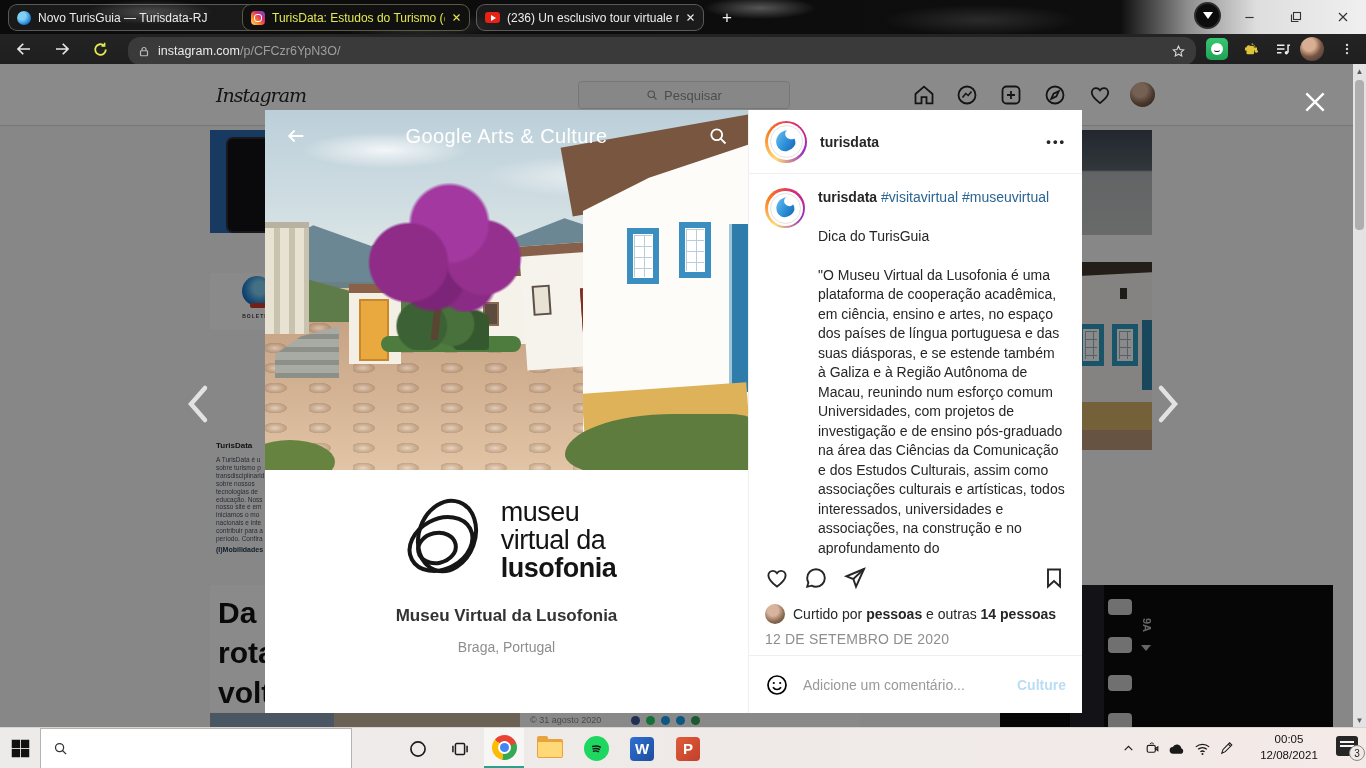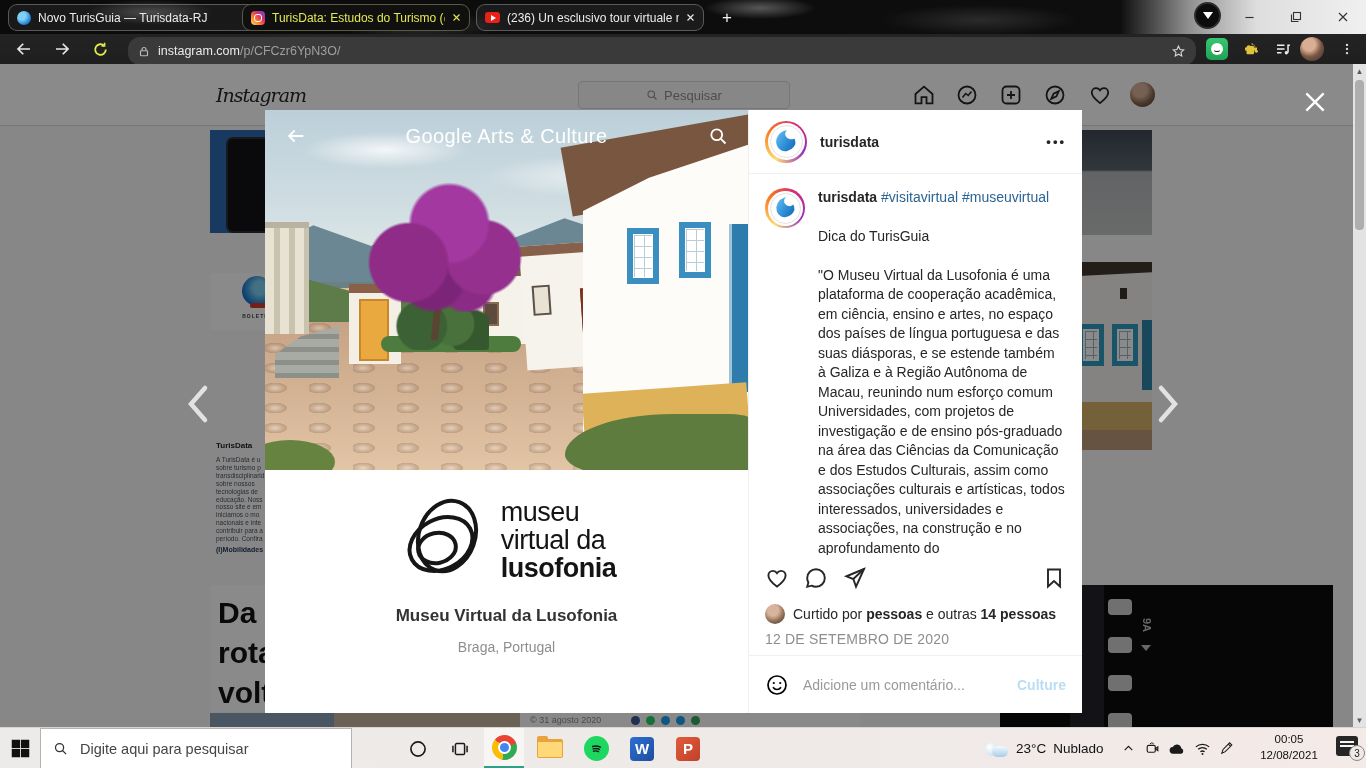--- a/index.html
+++ b/index.html
@@ -633,21 +633,20 @@
         <rect x="2" y="2" width="9.5" height="9.5"></rect>
         <rect x="12.5" y="2" width="9.5" height="9.5"></rect>
         <rect x="2" y="12.5" width="9.5" height="9.5"></rect>
         <rect x="12.5" y="12.5" width="9.5" height="9.5"></rect>
       </svg>
     <div class="tb-search">
       <svg width="15" height="15" viewBox="0 0 24 24" stroke="#333" stroke-width="2" fill="none">
           <circle cx="10.5" cy="10.5" r="6.5"></circle>
           <path d="M15.5 15.5L21 21"></path>
         </svg>
-      <input type="text" placeholder="Digite aqui para pesquisar" style="">
     </div>
     <div class="tb-ic ti-cortana">
       <svg width="20" height="20" viewBox="0 0 24 24" stroke="currentColor" stroke-width="2" fill="none">
           <circle cx="12" cy="12" r="8.5"></circle>
         </svg>
       </div>
     <div class="tb-ic ti-taskview">
       <svg width="20" height="20" viewBox="0 0 24 24" stroke="currentColor" stroke-width="1.8" fill="none">
           <rect x="6.5" y="5.5" width="11" height="13" rx="1.5"></rect>
           <path d="M3.5 8v8M20.5 8v8"></path>
@@ -668,25 +667,20 @@
           </svg>
       </div>
       </div>
     <div class="tb-ic ti-word">
         <div class="word">W</div>
       </div>
     <div class="tb-ic ti-ppt">
         <div class="ppt">P</div>
       </div>
 
-    <div class="weather">
-      <div class="cloud"></div>
-      <span class="wtxt">23°C</span>
-      <span class="wtxt">Nublado</span>
-    </div>
     <div class="tray-ic tr-chev">
       <svg width="13" height="13" viewBox="0 0 24 24" stroke="currentColor" stroke-width="2.2" fill="none">
           <path d="M5 15l7-7 7 7"></path>
         </svg>
       </div>
     <div class="tray-ic tr-cast">
       <svg width="17" height="15" viewBox="0 0 24 24" stroke="currentColor" stroke-width="1.8" fill="none">
           <rect x="3.5" y="7" width="13" height="11" rx="2.5"></rect>
           <path d="M16.5 12.5l4-3v6l-4-3z"></path>
           <path d="M8 4.5a4 4 0 0 1 6 0" stroke-width="1.5"></path>

